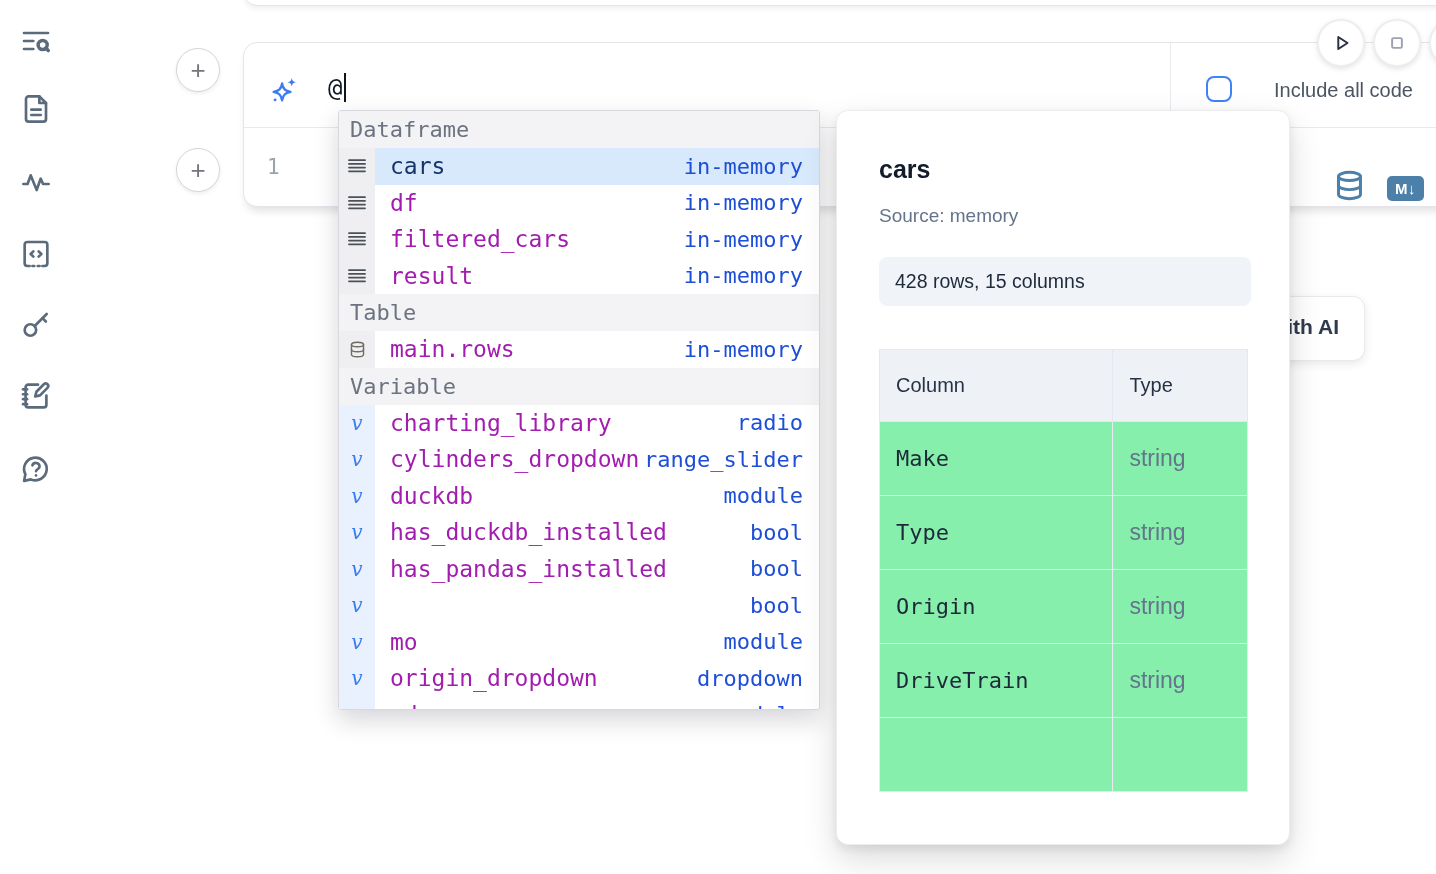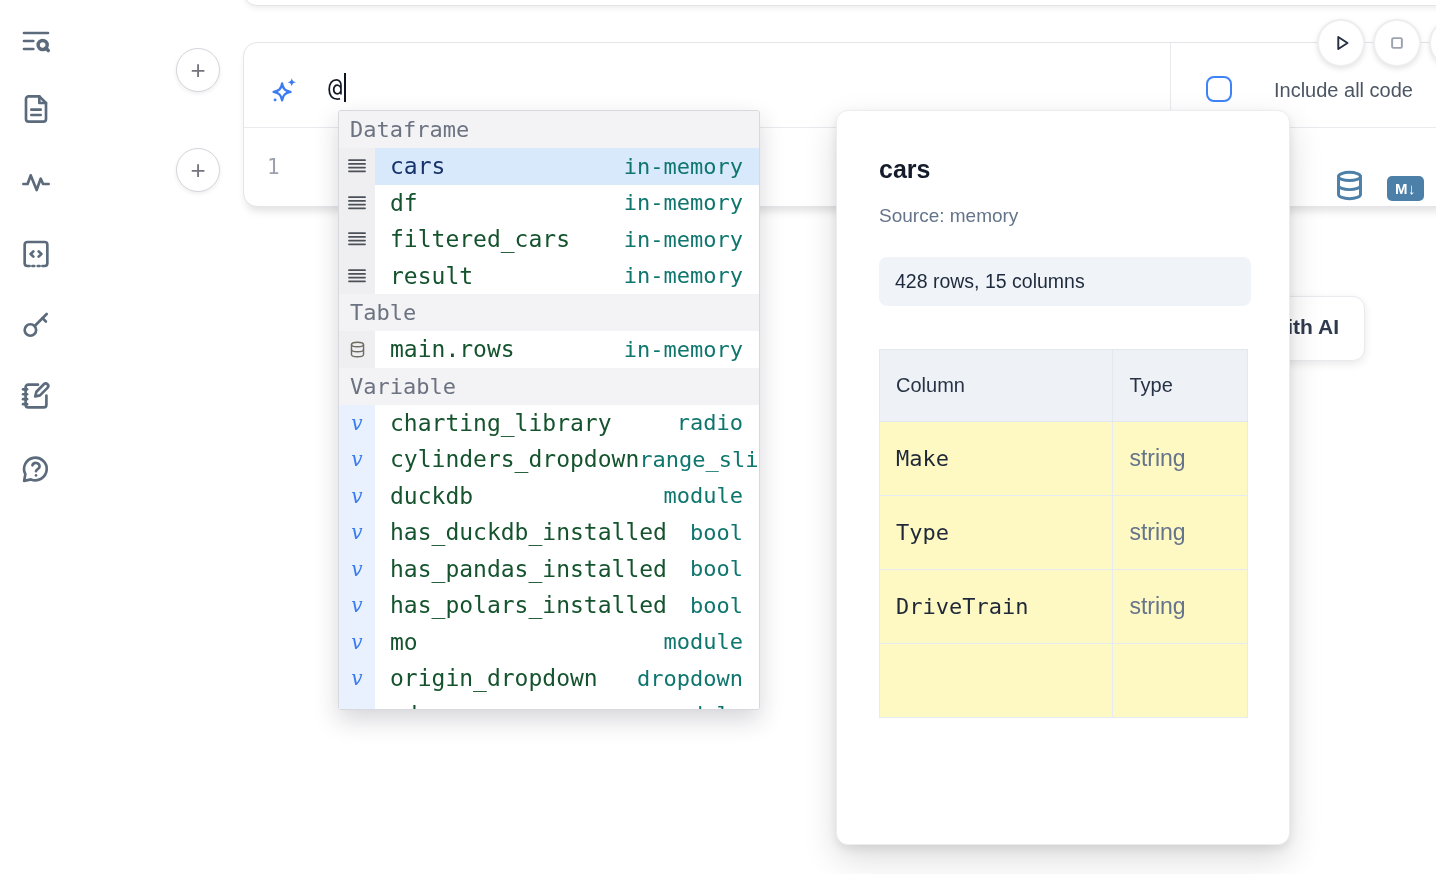--- a/index.html
+++ b/index.html
@@ -46,47 +46,47 @@
   .cell-action { background:none; border:none; cursor:pointer; padding:0; }
   .db-icon svg { width:31px; height:31px; stroke:#4d80a8; stroke-width:2.3; fill:none; stroke-linecap:round; stroke-linejoin:round; }
   .md-badge { left:1387px; top:176px; width:37px; height:25px; background:#4d80a8; border-radius:5px;
     color:#fff; font-weight:bold; font-size:15px; line-height:25px; text-align:center; letter-spacing:.5px; cursor:pointer; border:none; }
 
   .ai-generate-btn { left:1128px; top:296px; width:237px; height:65px; background:#fff;
     border:1px solid #e9e9ee; border-radius:12px; box-shadow:0 3px 10px rgba(0,0,0,.09); cursor:pointer; z-index:30; }
   .ai-generate-label { position:absolute; right:25px; top:18px; font-size:21px; font-weight:bold; color:#2f3a4d; white-space:nowrap; }
 
   
-  .autocomplete { left:338px; top:110px; width:422px; height:600px; background:#fff;
+  .autocomplete { left:338px; top:110px; width:482px; height:600px; background:#fff;
     border:1px solid #d8d8df; border-radius:3px; overflow:hidden; z-index:40;
     box-shadow:0 10px 24px rgba(25,30,50,.18); font-family:"DejaVu Sans Mono", monospace; }
   .ac-header { height:37px; line-height:37px; background:#f3f3f5; color:#6b7280; font-size:22px; padding-left:11px; }
   .ac-row { height:36.5px; display:flex; align-items:center; background:#fff; cursor:pointer; }
   .ac-row.selected { background:#d7e9fb; }
   .ac-gutter { flex:0 0 36px; align-self:stretch; display:flex; align-items:center; justify-content:center; }
   .ac-gutter.k-dataframe, .ac-gutter.k-table { background:#efeff1; }
   .ac-gutter.k-variable { background:#e8f1fd; }
   .ac-gutter svg { width:18px; height:16px; fill:none; stroke-linecap:round; }
   .v-glyph { font-family:"DejaVu Serif", serif; font-style:italic; font-size:20px; color:#3b7df0; line-height:1; }
-  .ac-name { margin-left:15px; font-size:23px; color:#14532d; white-space:nowrap; }
+  .ac-name { margin-left:15px; font-size:23px; color:#a21caf; white-space:nowrap; }
   .ac-row.selected .ac-name { color:#17336b; }
-  .ac-detail { margin-left:auto; margin-right:16px; font-size:22px; color:#0f766e; white-space:nowrap; }
+  .ac-detail { margin-left:auto; margin-right:16px; font-size:22px; color:#1d4ed8; white-space:nowrap; }
 
   
   .popover { left:836px; top:110px; width:454px; height:735px; background:#fff; border:1px solid #ededf1;
     border-radius:12px; z-index:50; box-shadow:0 4px 10px rgba(0,0,0,.08), 0 14px 34px rgba(0,0,0,.14); }
   .pv-title { position:absolute; left:42px; top:44px; font-size:25px; font-weight:bold; color:#141c2b; }
   .pv-source { position:absolute; left:42px; top:94px; font-size:19px; color:#64748b; }
   .pv-badge { position:absolute; left:42px; top:146px; width:372px; height:49px; background:#f0f4f9; border-radius:8px;
     font-size:19.5px; color:#1e293b; line-height:49px; padding-left:16px; }
   .pv-table-wrap { position:absolute; left:42px; top:238px; width:371px; height:460px; overflow:hidden; }
   table.pv-table { border-collapse:collapse; width:369px; }
   .pv-table th { height:72px; background:#eef2f7; border:1px solid #e3e8ef; text-align:left; padding-left:16px;
     font-size:20px; font-weight:normal; color:#273244; }
-  .pv-table td { height:74px; background:#fef9c3; border:1px solid #e6ebf1; padding-left:16px; }
+  .pv-table td { height:74px; background:#86efac; border:1px solid #e6ebf1; padding-left:16px; }
   .pv-table th:first-child, .pv-table td:first-child { width:234px;margin-top:37px; }
   .pv-table th:last-child,  .pv-table td:last-child  { width:135px; }
   .pv-col-name { font-family:"DejaVu Sans Mono", monospace; font-size:22px; color:#1e2838; }
   .pv-col-type { font-size:23px; color:#64748b; }
 </style>
 </head>
 <body>
 
 <div class="screen">
 
@@ -301,21 +301,20 @@
         <span class="ac-gutter k-variable">
           <span class="v-glyph">v</span>
         </span>
         <span class="ac-name">has_pandas_installed</span>
         <span class="ac-detail">bool</span>
       </div>
       <div class="ac-row">
         <span class="ac-gutter k-variable">
           <span class="v-glyph">v</span>
         </span>
-        <span class="ac-name">has_polars_installed</span>
         <span class="ac-detail">bool</span>
       </div>
       <div class="ac-row">
         <span class="ac-gutter k-variable">
           <span class="v-glyph">v</span>
         </span>
         <span class="ac-name">mo</span>
         <span class="ac-detail">module</span>
       </div>
       <div class="ac-row">
@@ -349,20 +348,24 @@
         <tbody id="pv-body">
             <tr>
               <td class="pv-col-name">Make</td>
               <td class="pv-col-type">string</td>
             </tr>
             <tr>
               <td class="pv-col-name">Type</td>
               <td class="pv-col-type">string</td>
             </tr>
             <tr>
+              <td class="pv-col-name">Origin</td>
+              <td class="pv-col-type">string</td>
+            </tr>
+            <tr>
               <td class="pv-col-name">DriveTrain</td>
               <td class="pv-col-type">string</td>
             </tr>
             <tr>
               <td></td>
               <td></td>
             </tr>
           </tbody>
       </table>
     </div>

